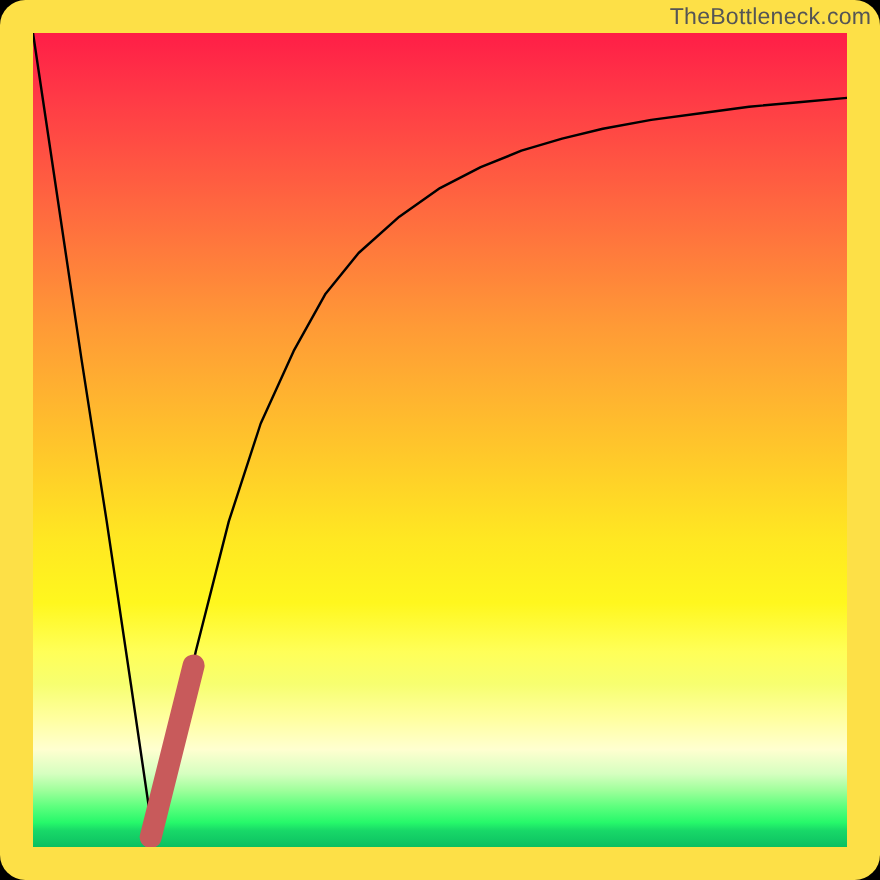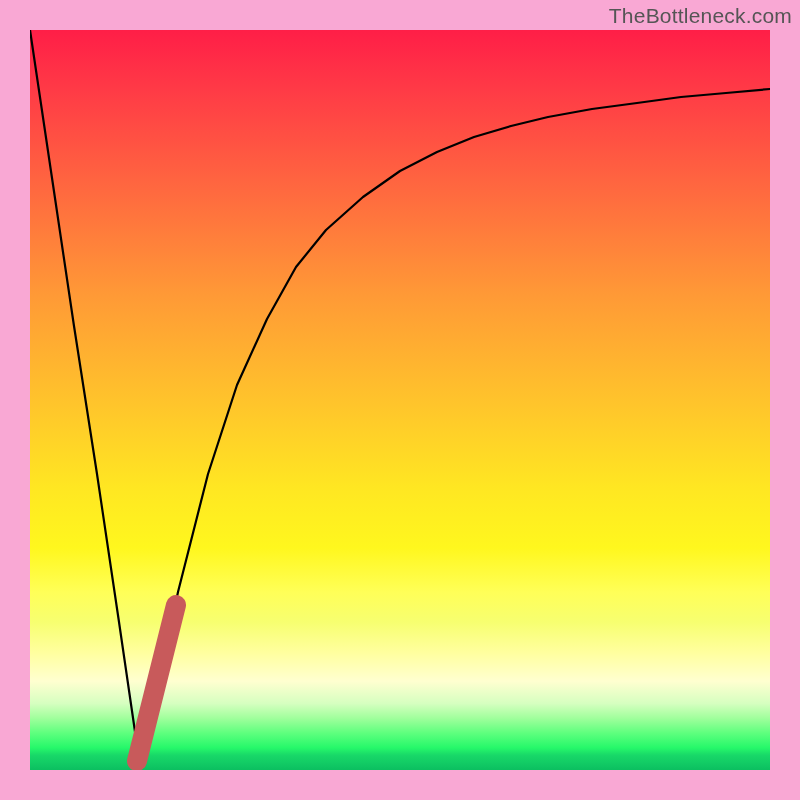--- a/index.html
+++ b/index.html
@@ -8,21 +8,22 @@
     width: 800px;
     height: 800px;
     overflow: hidden;
     background: #000;
     font-family: Arial, Helvetica, sans-serif;
   }
   .frame {
     position: relative;
     width: 800px;
     height: 800px;
-    background: #f9a8d4;
+    background: #fde047;
+    border-radius: 23px;
   }
   .plot-area {
     position: absolute;
     left: 30px;
     top: 30px;
     width: 740px;
     height: 740px;
     overflow: hidden;
   }
   

